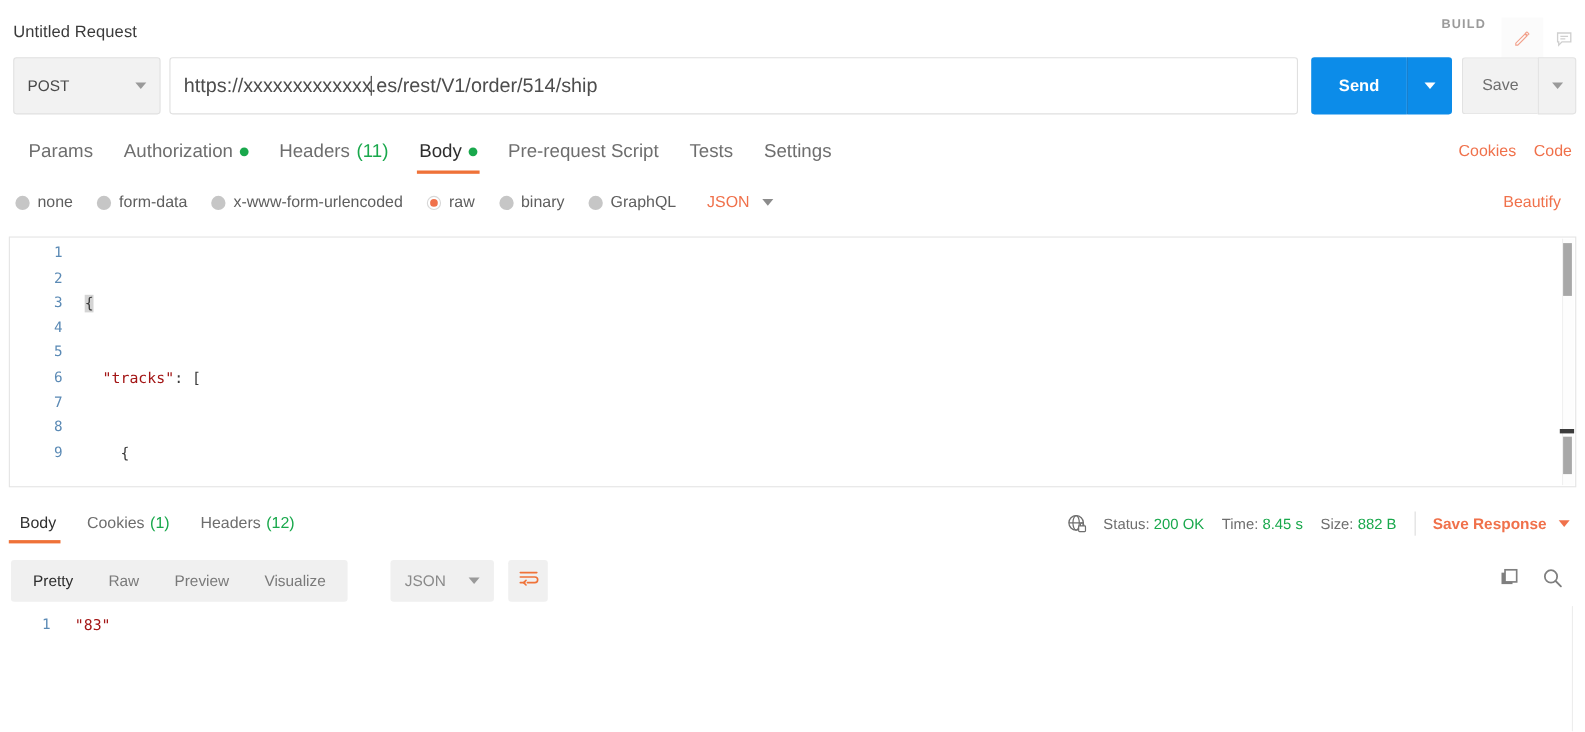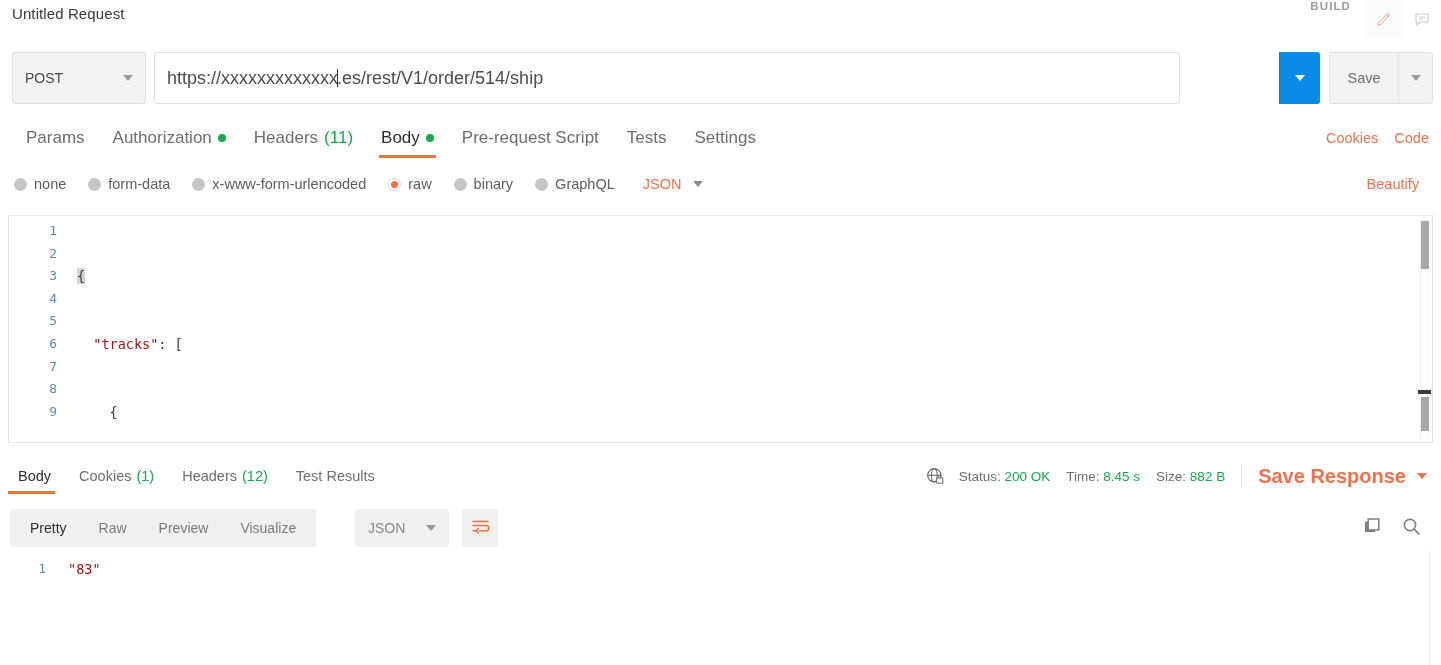--- a/index.html
+++ b/index.html
@@ -8,21 +8,21 @@
     width: 1441px; height: 665px;
     background: #ffffff;
     font-family: "Liberation Sans", sans-serif;
     color: #333333;
     overflow: hidden;
   }
   .app { position: relative; width: 1441px; height: 665px; background: #fff; }
 
   
   .titlebar {
-    position: absolute; left: 0; top: 0; width: 1441px; height: 38px;
+    position: absolute; left: 0; top: 16px; width: 1441px; height: 38px;
     display: flex; align-items: center;
   }
   .req-title {
     position: absolute; left: 12px; top: 5px;
     font-size: 15px; color: #3a3a3a; letter-spacing: .1px;
   }
   .build-area {
     position: absolute; right: 0; top: 0; height: 38px;
     display: flex; 
   }
@@ -189,21 +189,21 @@
     content: ""; position: absolute; left: 4px; right: 10px; bottom: 2px;
     height: 3px; background: #ef7238;
   }
   .status-area {
     position: absolute; right: 14px; top: 0; height: 40px;
     display: flex; align-items: center; gap: 0px; font-size: 13.5px; color: #6e6e6e;
   }
   .stat { margin-right: 16px; white-space: nowrap; }
   .stat b { font-weight: normal; color: #19a84c; }
   .divider-v { width: 1px; height: 22px; background: #dcdcdc; margin-right: 16px; }
-  .save-resp { font-size: 20px; color: #f0714b; font-weight: 600; cursor: pointer; white-space: nowrap; }
+  .save-resp { font-size: 14px; color: #f0714b; font-weight: 600; cursor: pointer; white-space: nowrap; }
   .save-resp-caret {
     width: 0; height: 0; border-left: 5px solid transparent; border-right: 5px solid transparent;
     border-top: 6px solid #f0714b; margin-left: 11px;
   }
   .globe-icon { margin-right: 14px; display: flex; align-items: center; }
 
   
   .viewbar {
     position: absolute; left: 0; top: 505px; width: 1441px; height: 46px;
   }
@@ -275,20 +275,21 @@
   <div class="urlrow">
     <div class="method-select">
       <span class="method-label">POST</span>
       <span class="caret"></span>
     </div>
     <div class="url-input">
       <span class="url-text">
         <span>https://xxxxxxxxxxxxx</span><span class="url-caret"></span><span>.es/rest/V1/order/514/ship</span>
       </span>
     </div>
+    <button class="send-btn">Send</button>
     <button class="send-caret-btn">
       <span class="caret"></span>
     </button>
     <button class="save-btn">Save</button>
     <button class="save-caret-btn">
       <span class="caret"></span>
     </button>
   </div>
 
   <div class="reqtabs">
@@ -397,23 +398,20 @@
         <span>Body</span>
       </div>
       <div class="rtab">
         <span>Cookies</span>
         <span class="count-green">(1)</span>
       </div>
       <div class="rtab">
         <span>Headers</span>
         <span class="count-green">(12)</span>
       </div>
-      <div class="rtab">
-        <span>Test Results</span>
-      </div>
     </div>
     <div class="status-area">
       <span class="globe-icon">
         <svg width="20" height="20" viewBox="0 0 20 20" fill="none">
           <circle cx="9.3" cy="9.3" r="6.6" stroke="#6e6e6e" stroke-width="1.2" fill="none"></circle>
           <ellipse cx="9.3" cy="9.3" rx="2.9" ry="6.6" stroke="#6e6e6e" stroke-width="1.1" fill="none"></ellipse>
           <path d="M2.8 9.3h13" stroke="#6e6e6e" stroke-width="1.1"></path>
           <rect x="11.6" y="12" width="6.2" height="5.2" rx="0.8" fill="#ffffff" stroke="#6e6e6e" stroke-width="1.1"></rect>
           <path d="M13.2 12.1v-1.3a1.5 1.5 0 0 1 3 0v1.3" stroke="#6e6e6e" stroke-width="1.05" fill="none"></path>
         </svg>

